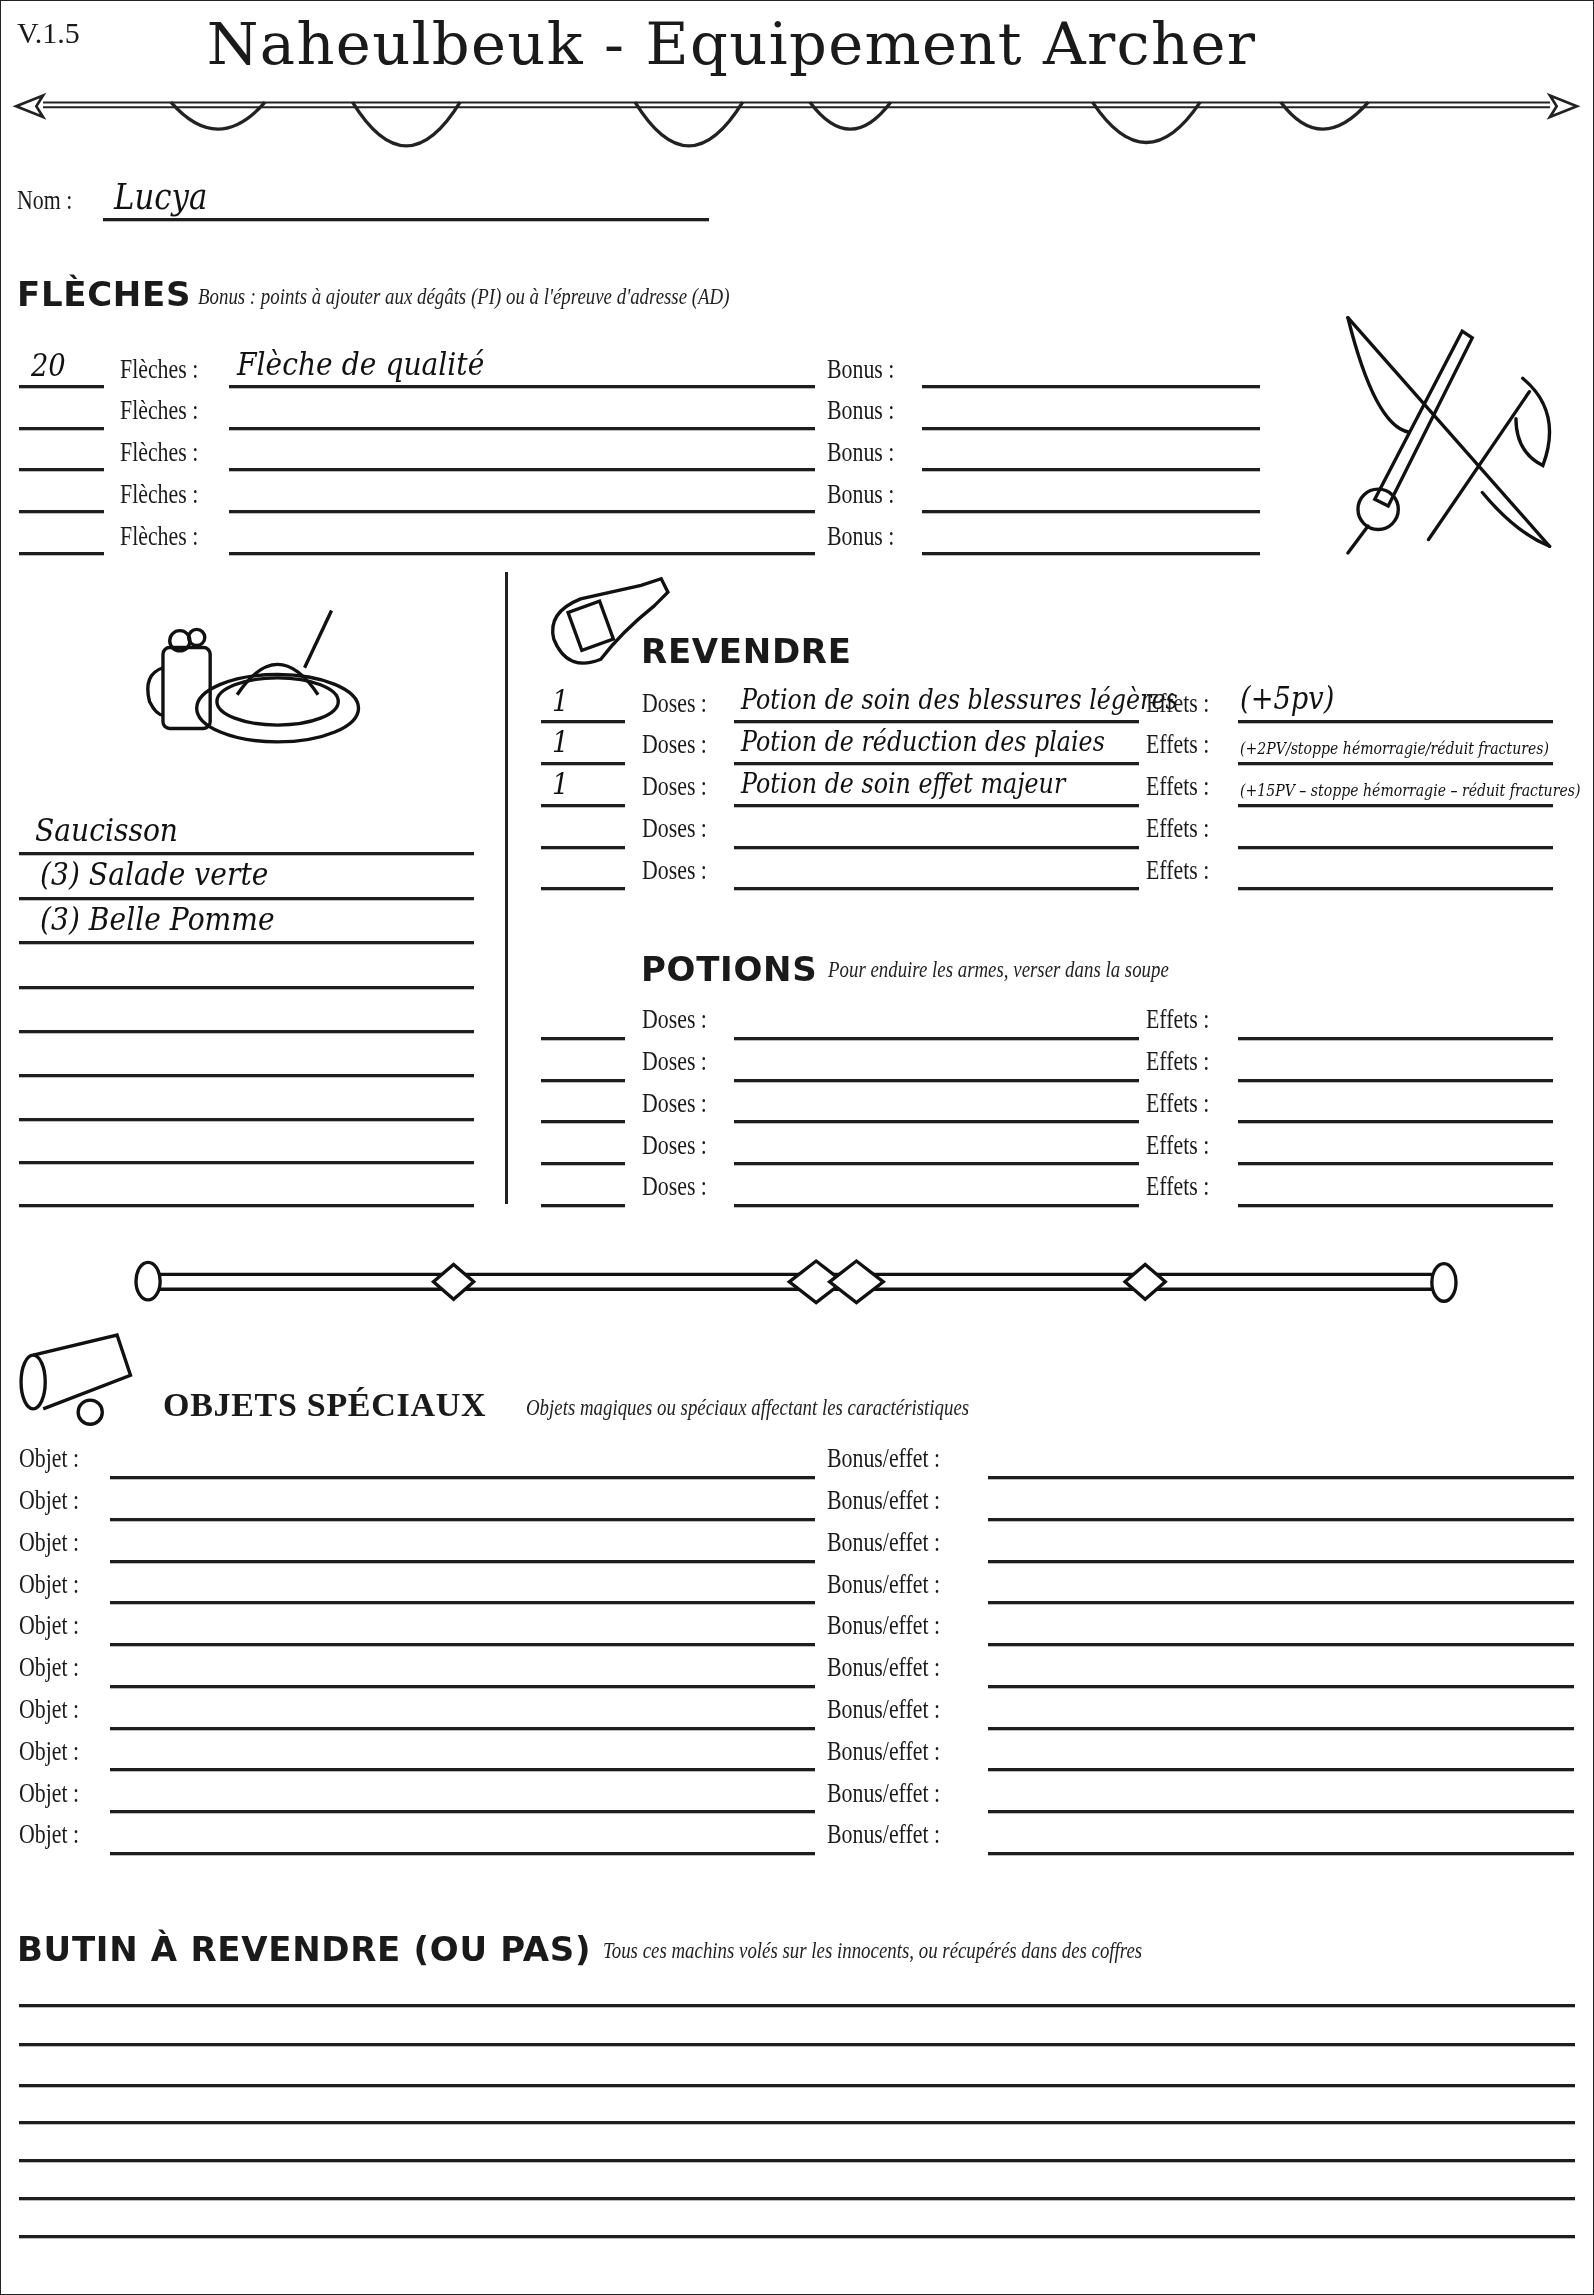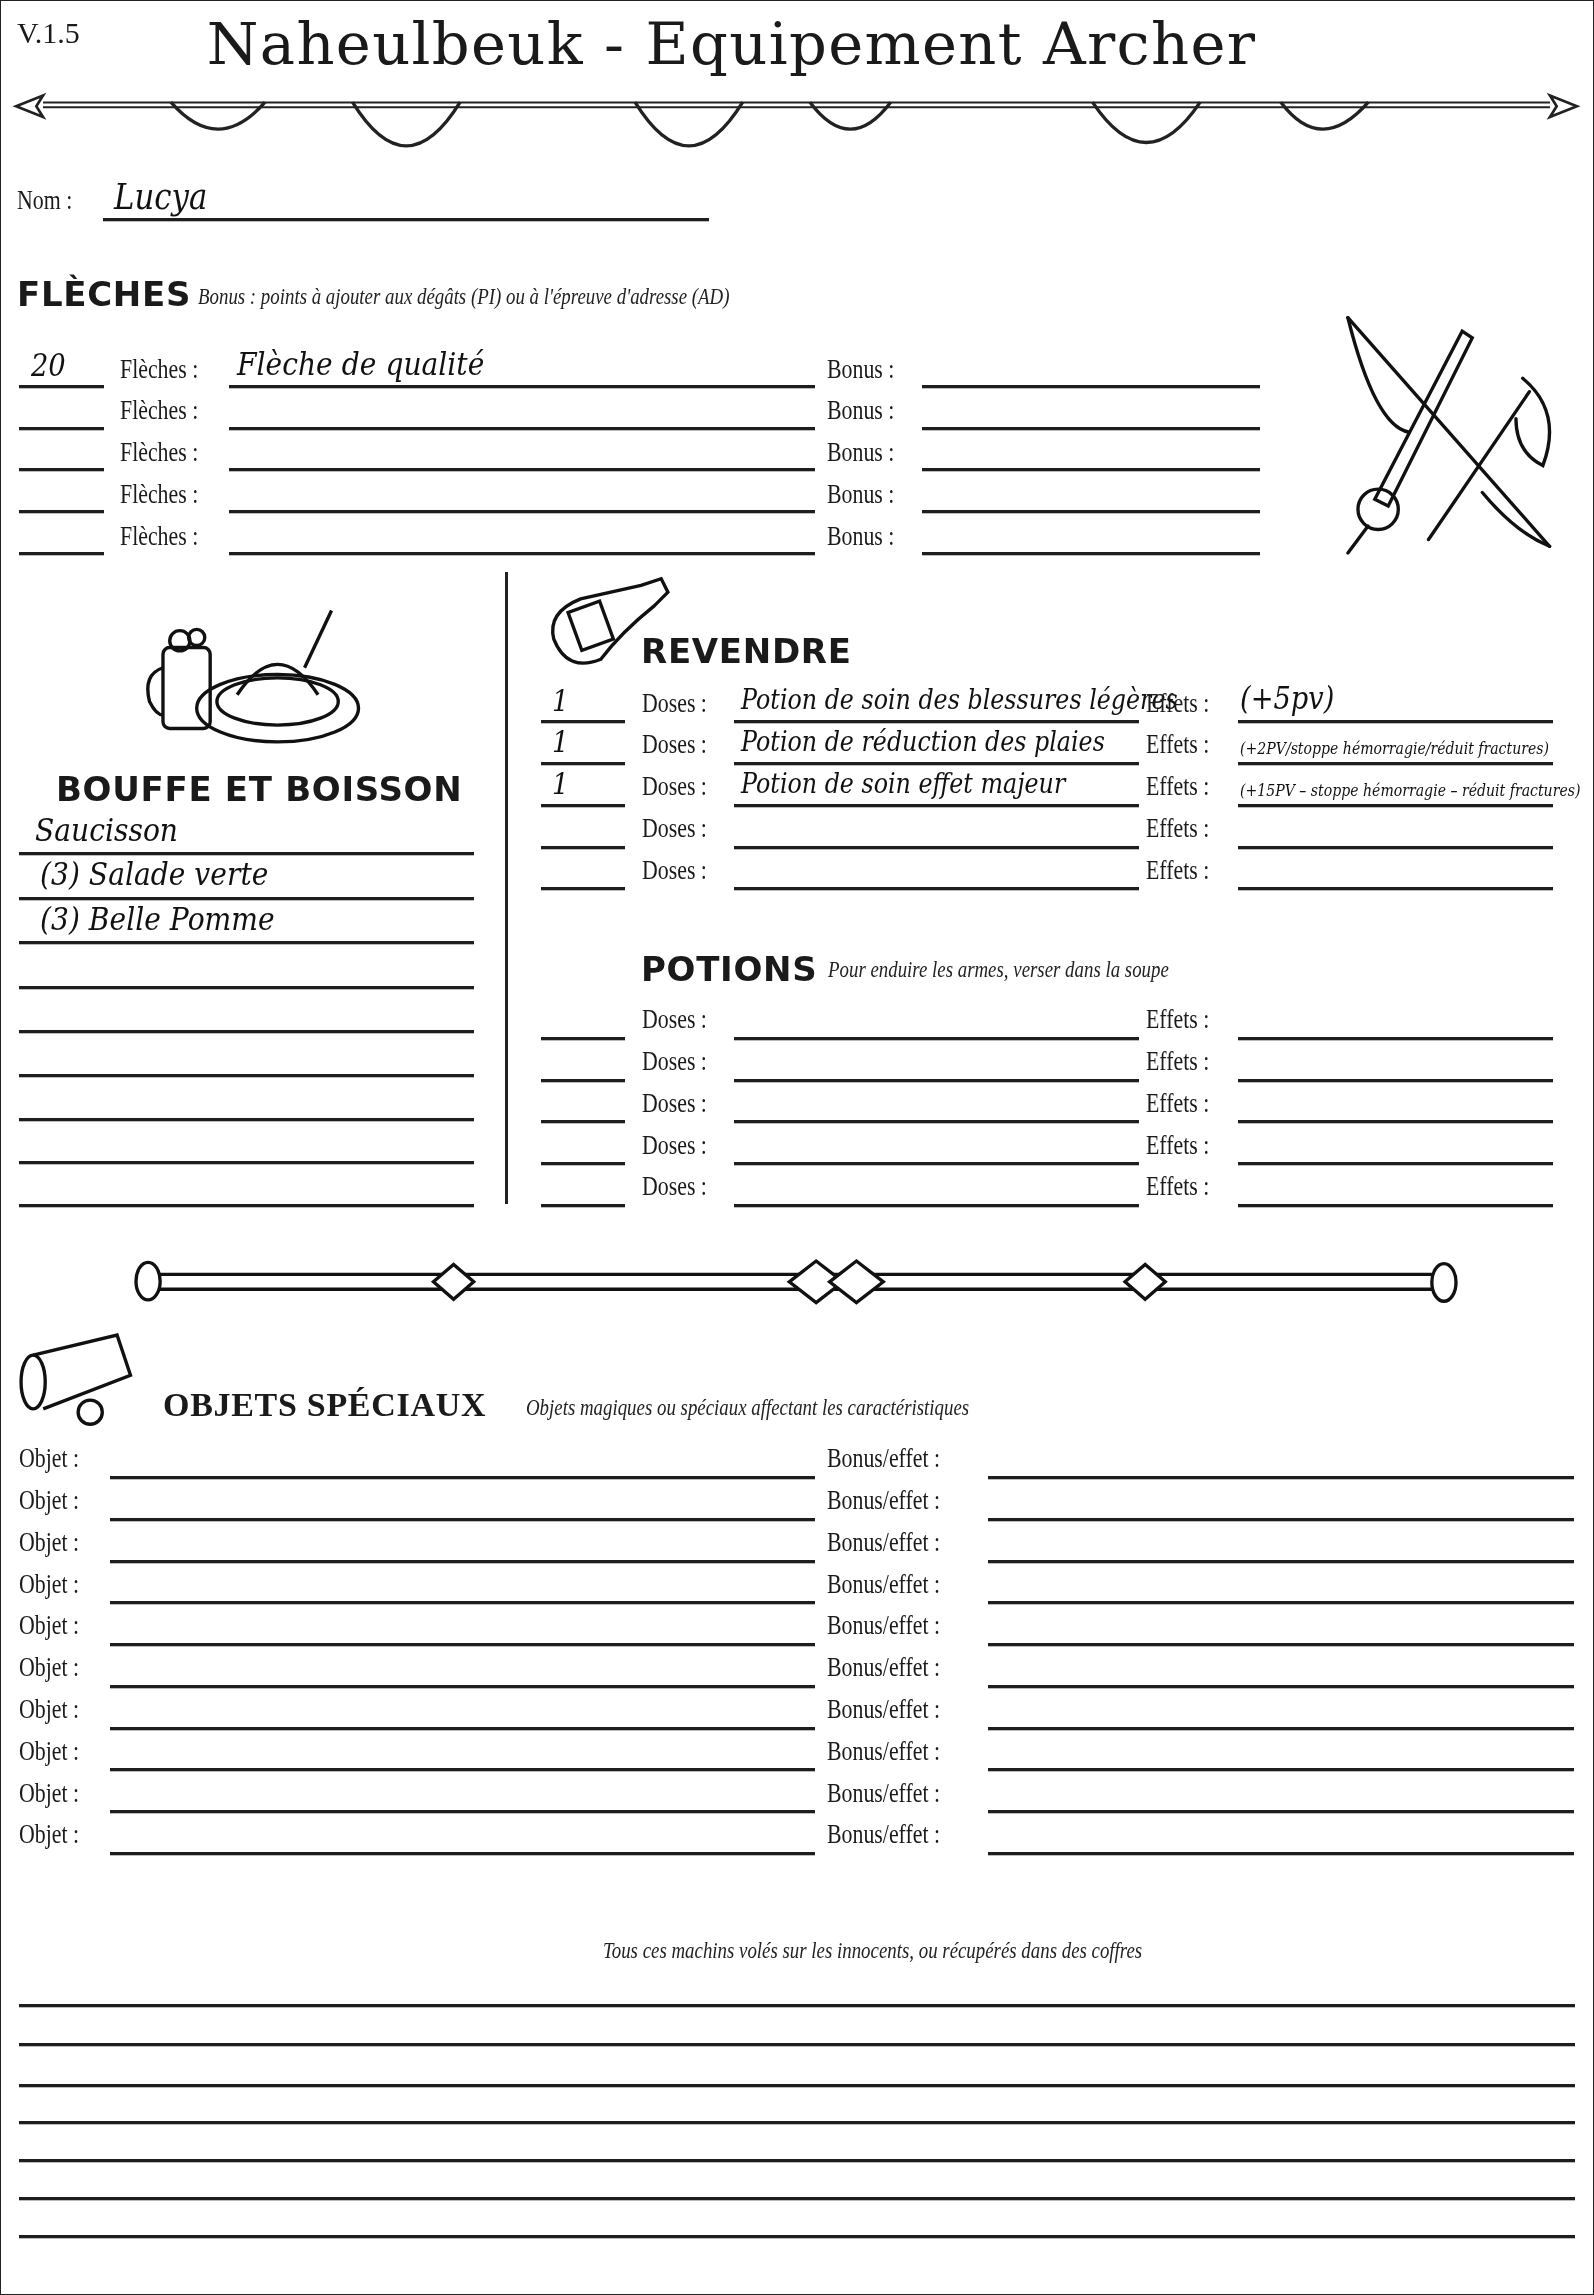--- a/index.html
+++ b/index.html
@@ -120,21 +120,20 @@
       <path d="M40,90 Q10,100 20,140 Q30,160 40,160"></path>
       <circle cx="65" cy="50" r="15"></circle>
         <circle cx="90" cy="45" r="12"></circle>
       <ellipse cx="210" cy="150" rx="120" ry="50"></ellipse>
       <ellipse cx="210" cy="140" rx="90" ry="35"></ellipse>
       <path d="M150,130 Q210,40 270,130"></path>
       <line x1="250" y1="90" x2="290" y2="5"></line>
     </g>
   </svg>
 
-  <div class="abs heading" style="left:55px; top:768px; font-size:34px;">BOUFFE ET BOISSON</div>
   <div id="bouffe-rows">
       <div>
         <div class="abs hand" style="left:34px; top:810px; font-size:32px;">Saucisson</div>
         <div class="line" style="left:17.5px; top:851px; width:455px;"></div>
       </div>
       <div>
         <div class="abs hand" style="left:39px; top:854px; font-size:32px;">(3) Salade verte</div>
         <div class="line" style="left:17.5px; top:896px; width:455px;"></div>
       </div>
       <div>
@@ -379,20 +378,21 @@
       <div>
         <div class="abs label" style="left:17.5px; top:1817px;">Objet :</div>
         <div class="abs hand" style="left:119px; top:1815px; font-size:28px;"></div>
         <div class="line" style="left:109px; top:1851px; width:705px;"></div>
         <div class="abs label" style="left:826px; top:1817px;">Bonus/effet :</div>
         <div class="abs hand" style="left:994px; top:1815px; font-size:28px;"></div>
         <div class="line" style="left:987px; top:1851px; width:586px;"></div>
       </div>
     </div>
 
+  <div class="abs heading" style="left:16px; top:1928px; font-size:34px;">BUTIN À REVENDRE (OU PAS)</div>
   <div class="abs sub" style="left:602px; top:1937px;">Tous ces machins volés sur les innocents, ou récupérés dans des coffres</div>
   <div id="butin-rows">
       <div>
         <div class="abs hand" style="left:27px; top:1968px; font-size:28px;"></div>
         <div class="line" style="left:17.5px; top:2003px; width:1556px;"></div>
       </div>
       <div>
         <div class="abs hand" style="left:27px; top:2007px; font-size:28px;"></div>
         <div class="line" style="left:17.5px; top:2042px; width:1556px;"></div>
       </div>

